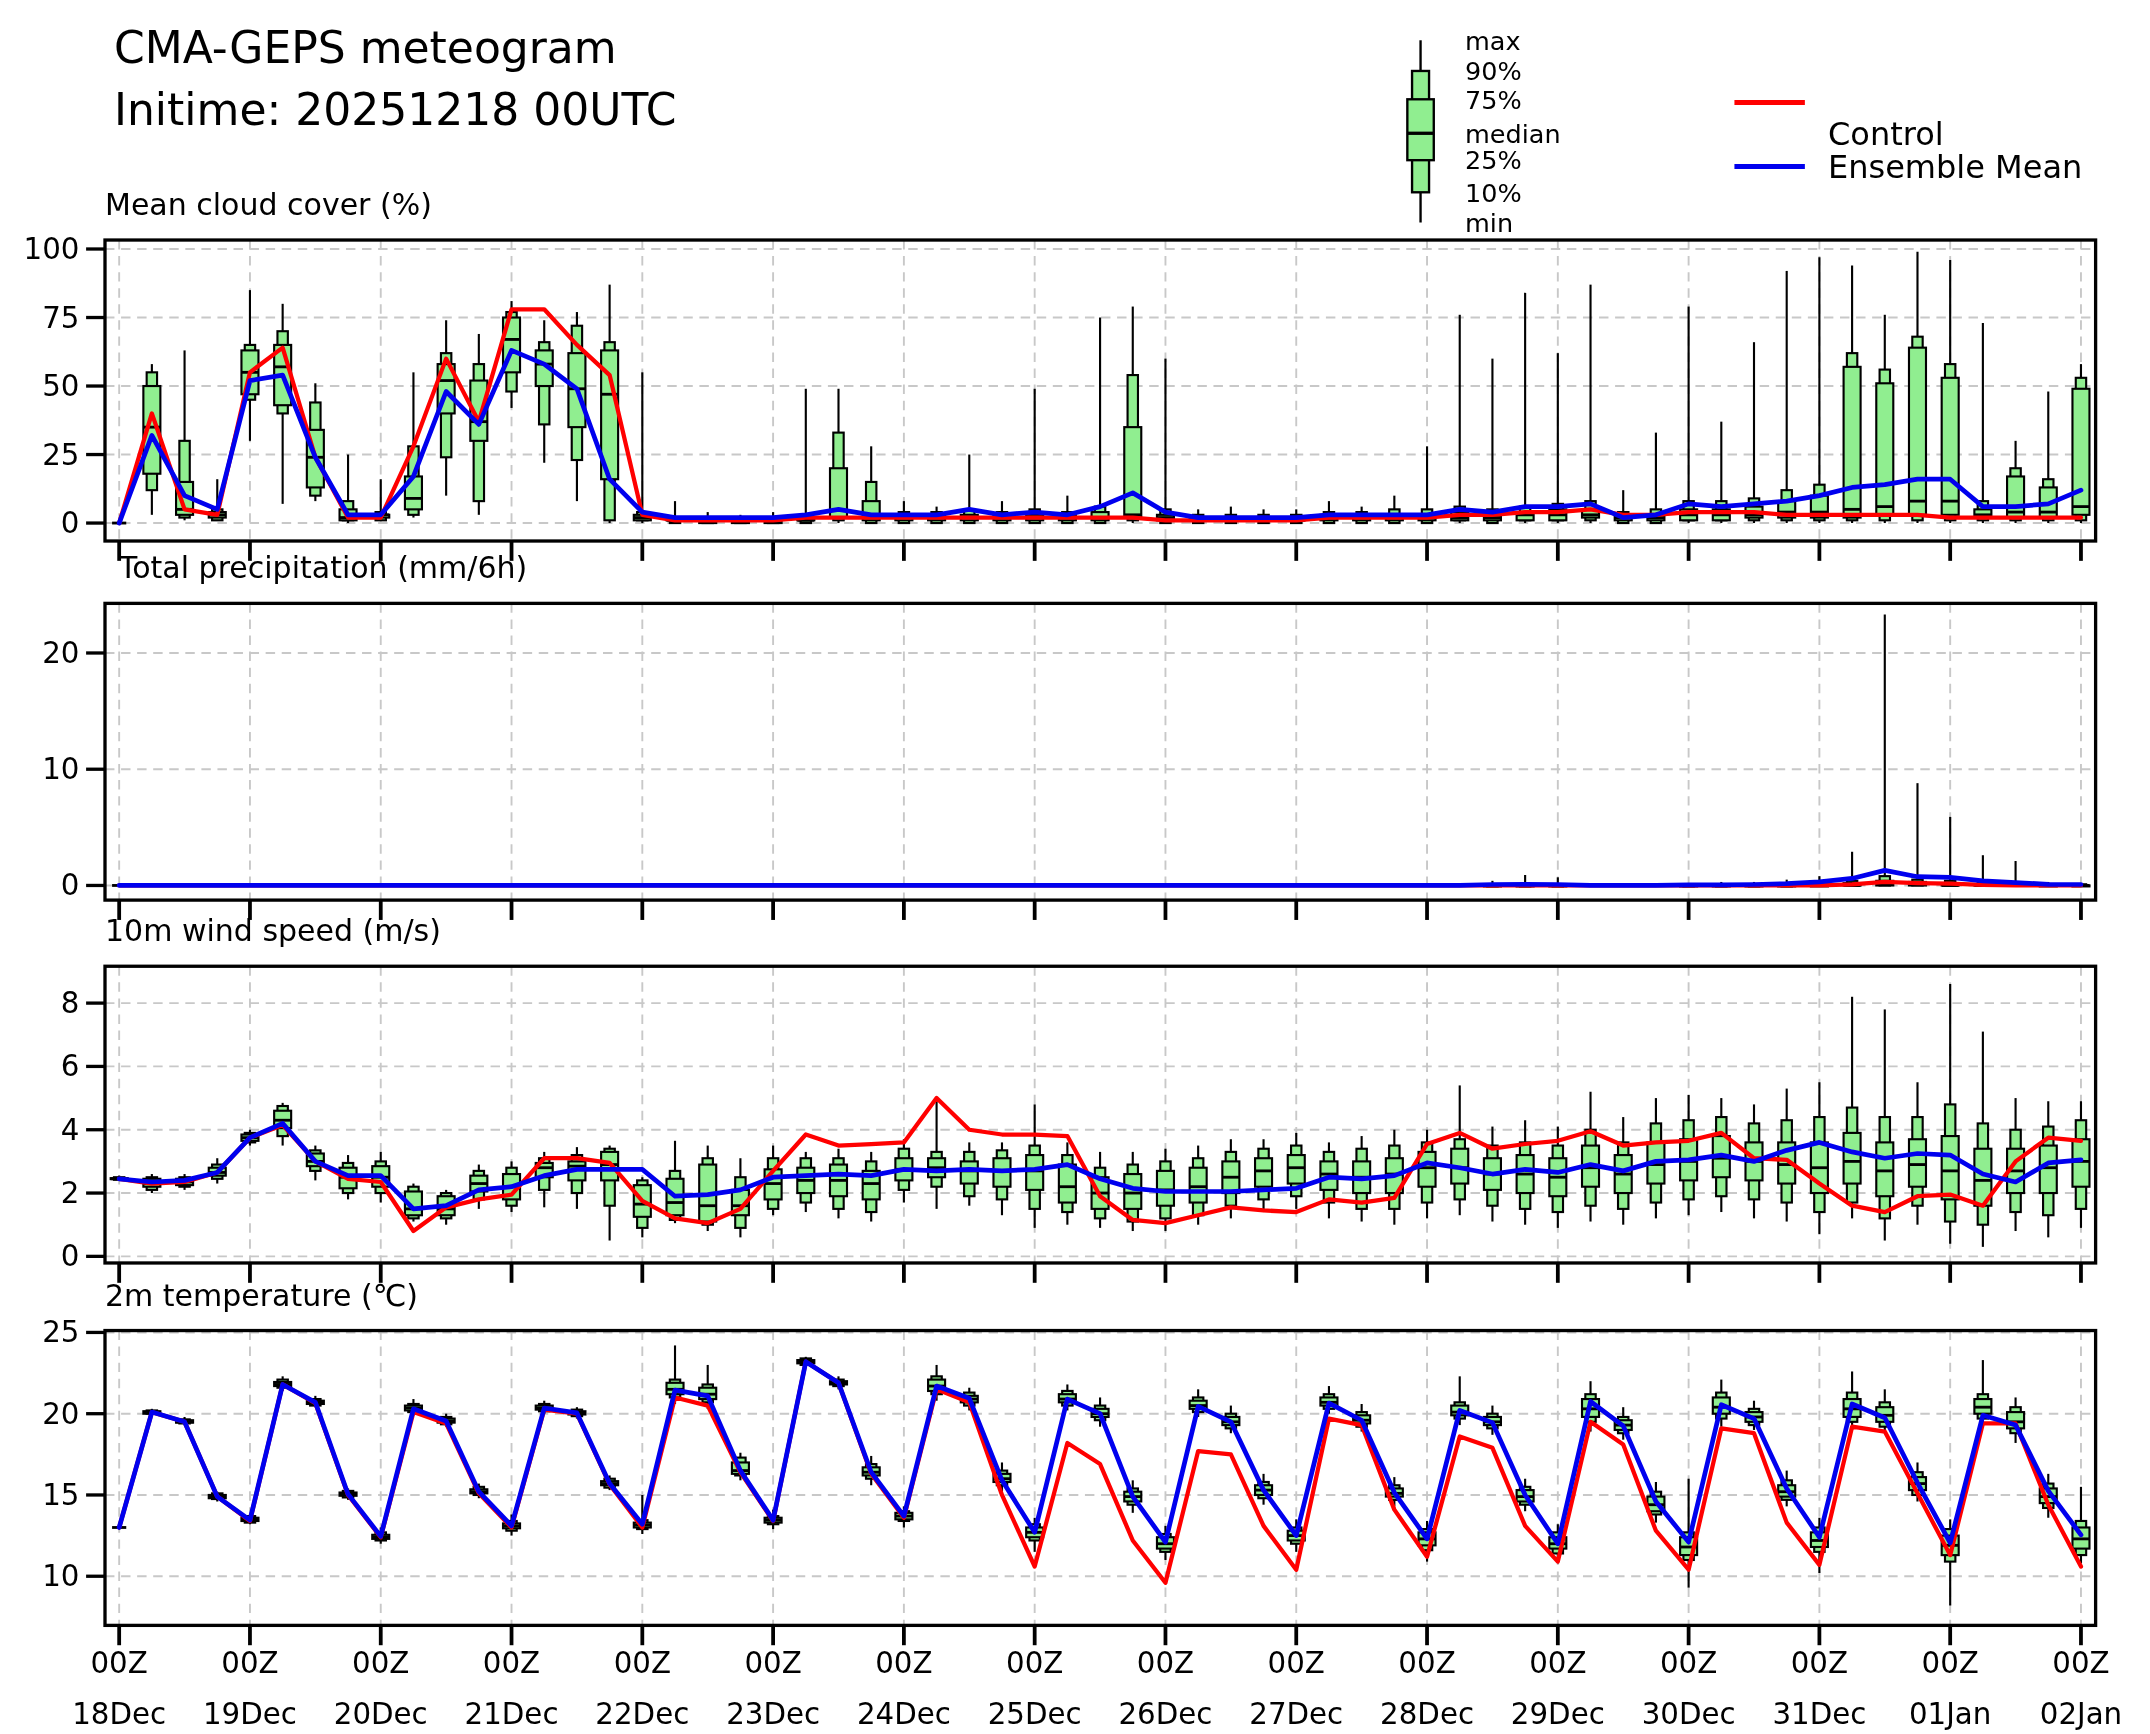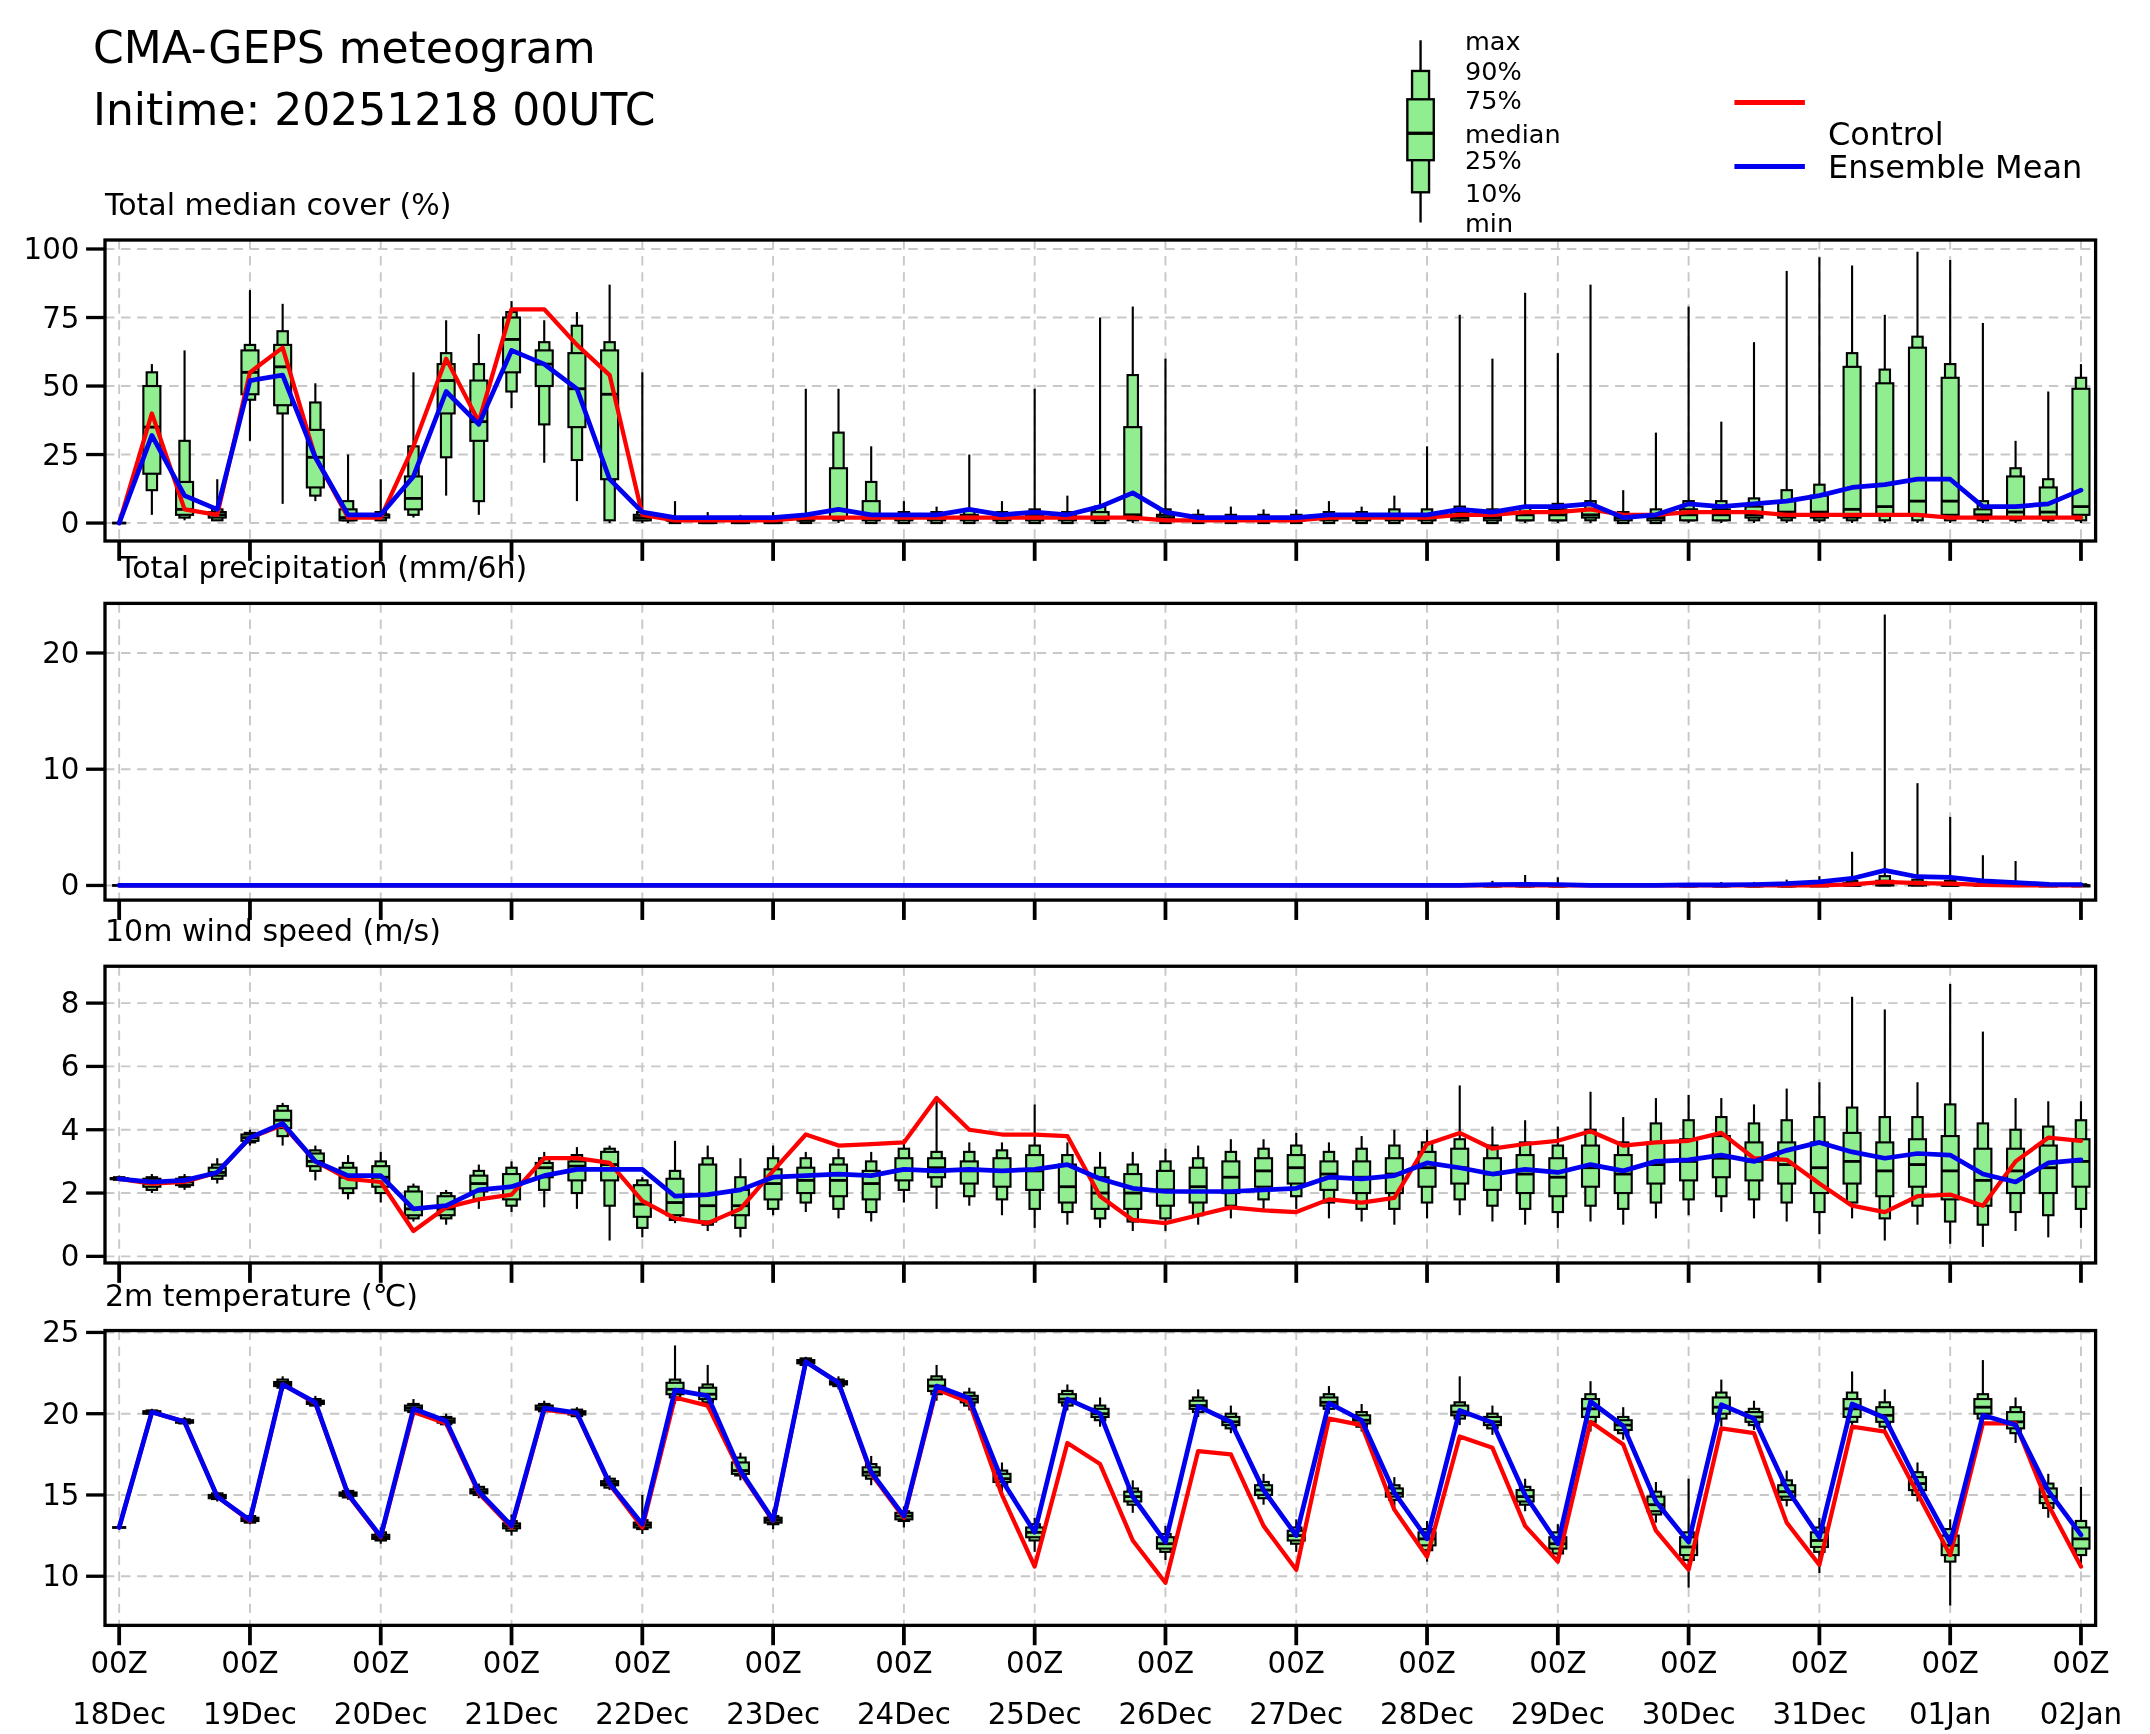--- a/index.html
+++ b/index.html
@@ -1,18 +1,18 @@
 <!DOCTYPE html>
 <html style="font-size:7.6px"><head>
 <meta charset="utf-8">
 <style>
   html,body{margin:0;padding:0;background:#ffffff;}
   body{width:2151px;height:1735px;position:relative;font-family:"DejaVu Sans",sans-serif;color:#000;}
   .abs{position:absolute;}
-  #header-title{left:93px;top:17px;font-size:44px;line-height:62px;white-space:nowrap;}
+  #header-title{left:114px;top:17px;font-size:44px;line-height:62px;white-space:nowrap;}
   .panel-title{font-size:30px;white-space:nowrap;}
   #pt0{left:105px;top:187px;}
   #pt1{left:119px;top:550px;}
   #pt2{left:105px;top:913px;}
   #pt3{left:105px;top:1278px;}
   .lgl{left:1445px;height:28px;line-height:28px;font-size:25.5px;white-space:nowrap;margin-left:20px;}
   .llab{font-size:32px;height:41px;line-height:41px;white-space:nowrap;left:1828px;}
   #chart{left:0;top:0;}
 </style>
 </head>
@@ -1513,21 +1513,21 @@
       <text x="4404.0" y="3540" text-anchor="middle" font-size="62" font-family="DejaVu Sans, sans-serif">00Z</text>
       <text x="4404.0" y="3648" text-anchor="middle" font-size="62" font-family="DejaVu Sans, sans-serif">02Jan</text>
     </g>
   </svg>
 
 <div class="abs" id="header-title">
   <div>CMA-GEPS meteogram</div>
   <div>Initime: 20251218 00UTC</div>
 </div>
 
-<div class="abs panel-title" id="pt0">Total median cover (%)</div>
+<div class="abs panel-title" id="pt0">Mean cloud cover (%)</div>
 <div class="abs panel-title" id="pt1">Total precipitation (mm/6h)</div>
 <div class="abs panel-title" id="pt2">10m wind speed (m/s)</div>
 <div class="abs panel-title" id="pt3">2m temperature (℃)</div>
 
 <svg class="abs" style="left:1393px;top:28px;" width="57" height="203" viewBox="0 0 120 430">
   <line x1="58" y1="26" x2="58" y2="412" stroke="#000" stroke-width="5"></line>
   <rect x="40" y="91" width="36" height="257" fill="#90ee90" stroke="#000" stroke-width="5"></rect>
   <rect x="30" y="151" width="56" height="129" fill="#90ee90" stroke="#000" stroke-width="5"></rect>
   <line x1="30" y1="223" x2="86" y2="223" stroke="#000" stroke-width="7"></line>
 </svg>

